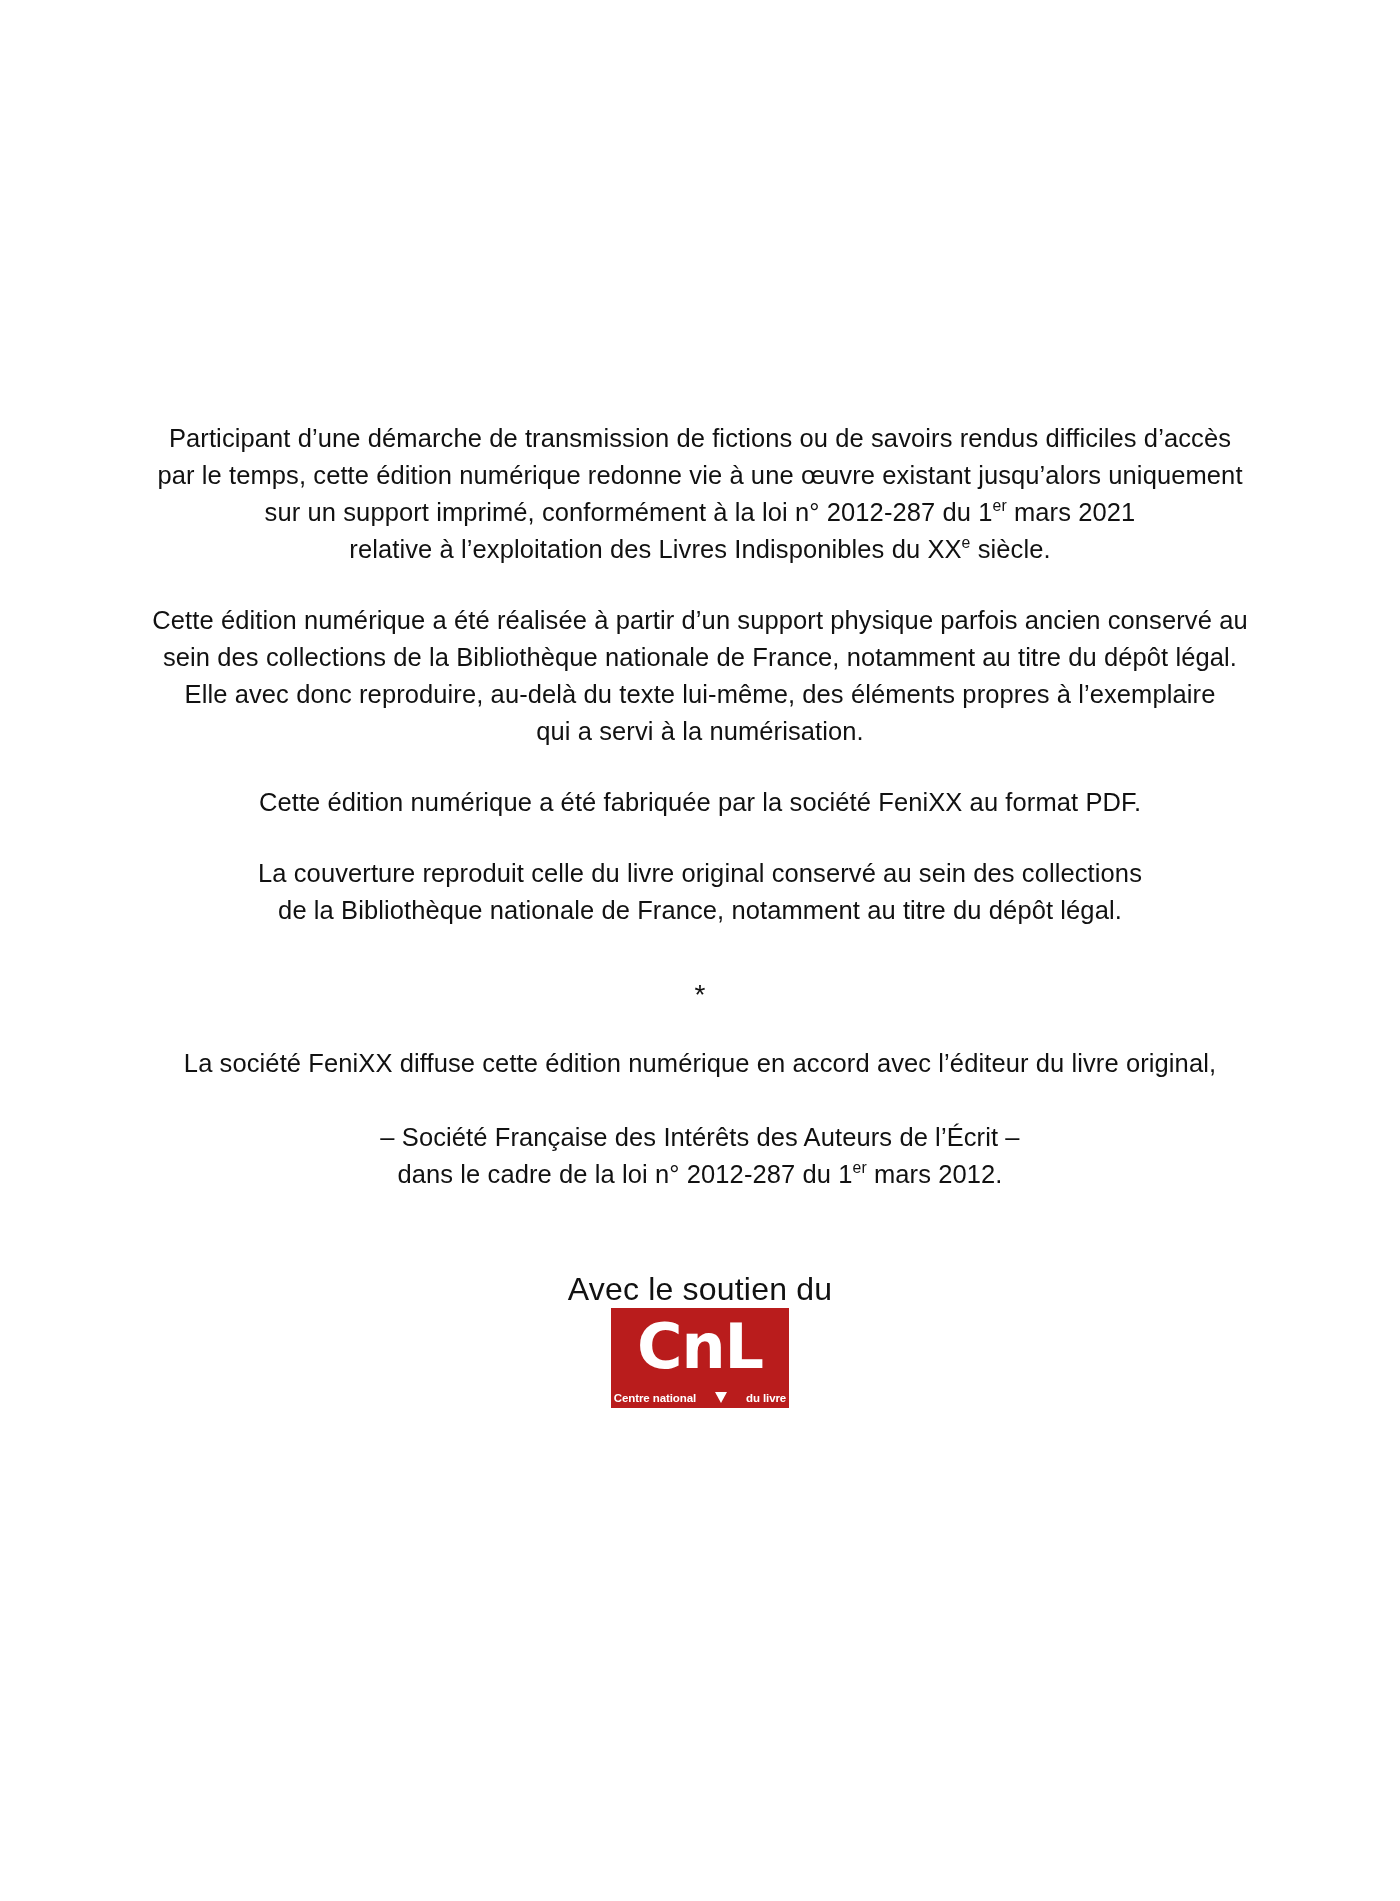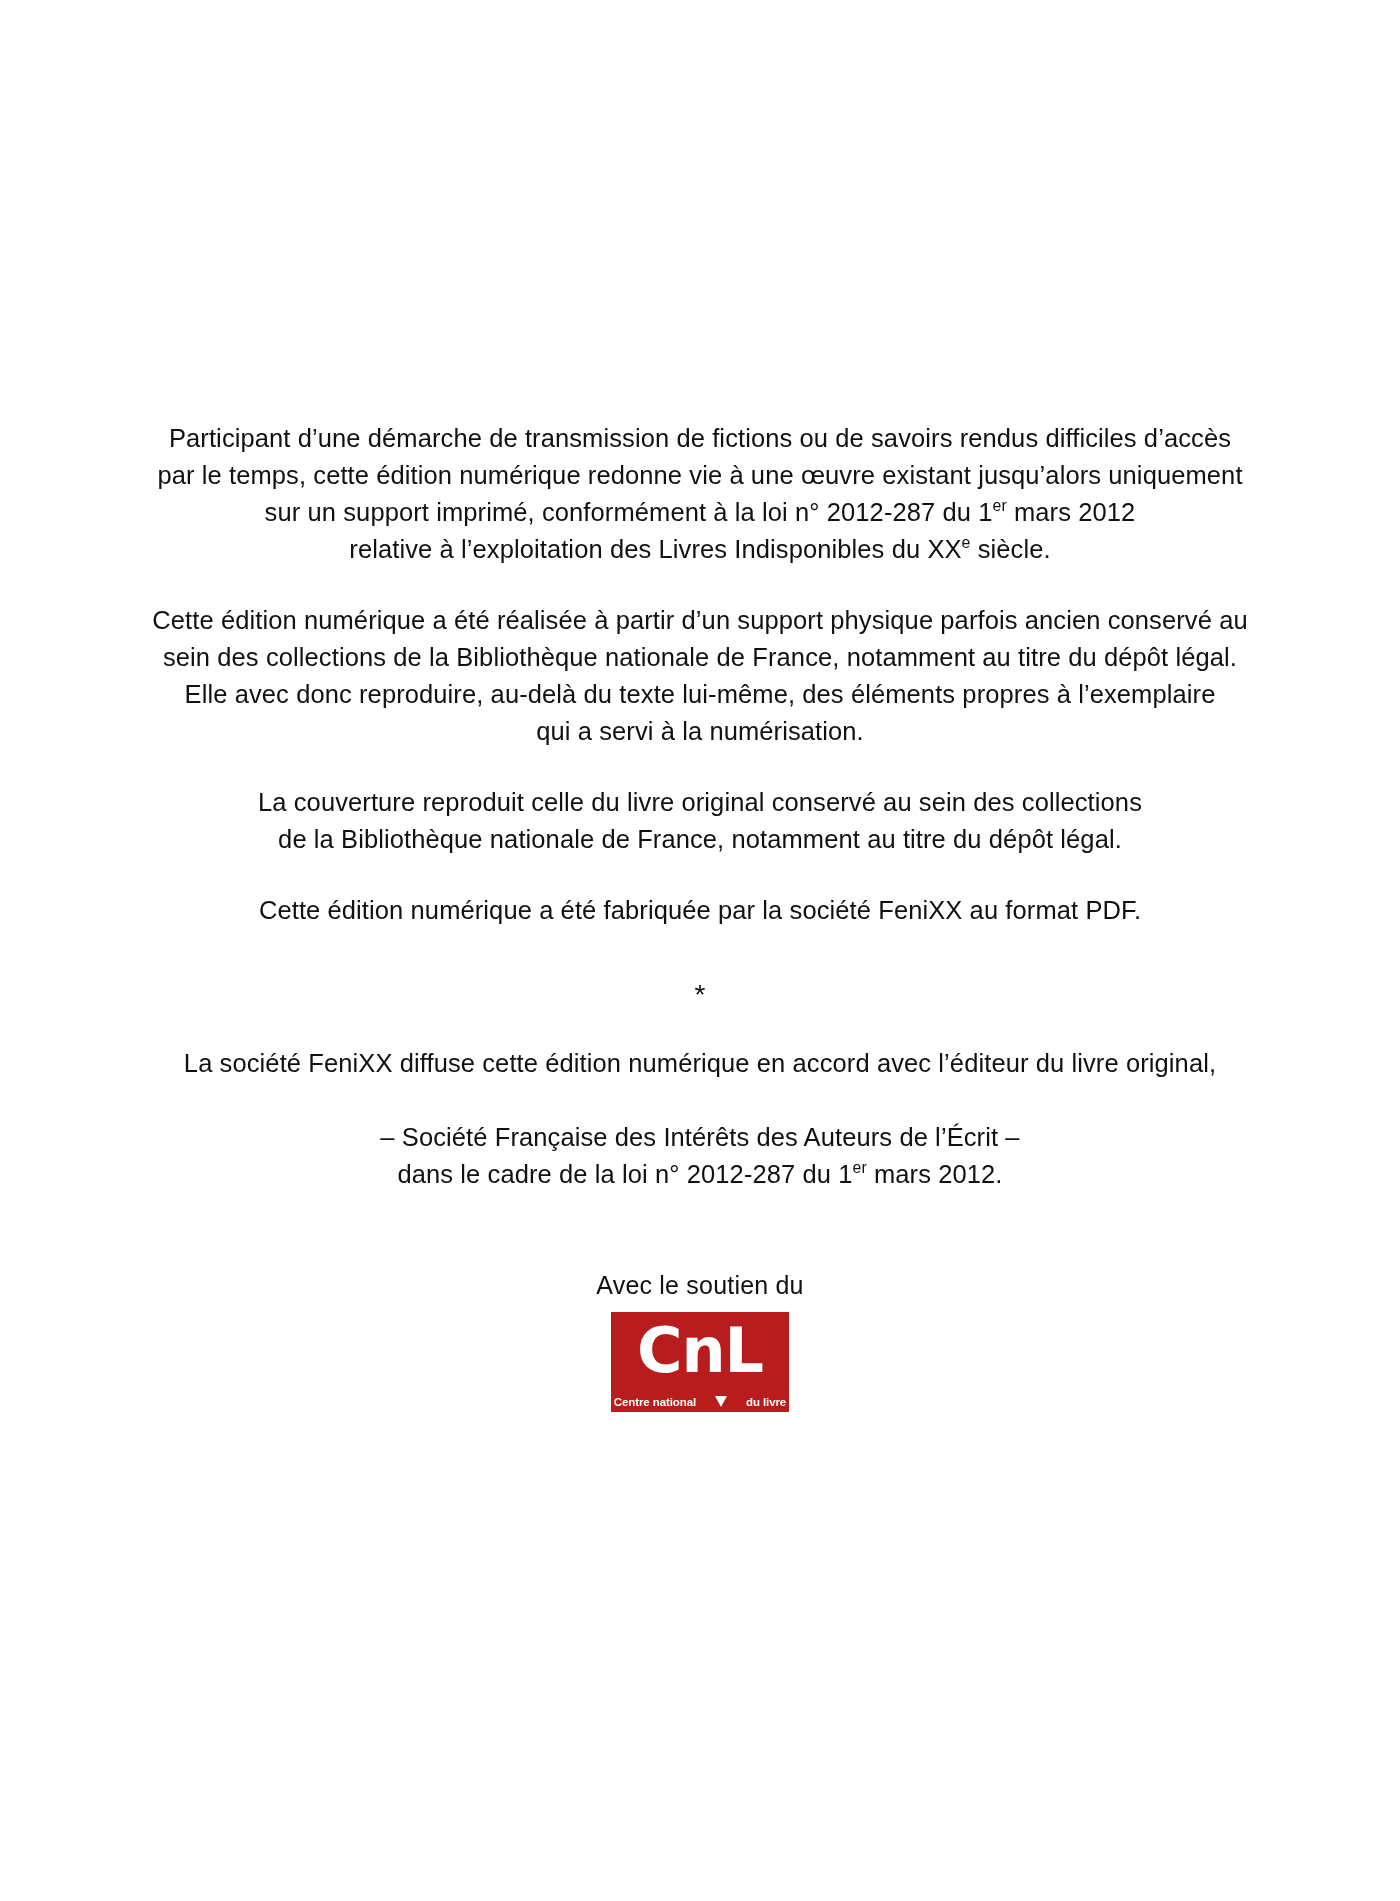--- a/index.html
+++ b/index.html
@@ -49,23 +49,22 @@
     text-align: center;
     letter-spacing: 0;
   }
   .support {
     margin-top: 44px;
     display: flex;
     flex-direction: column;
     align-items: center;
   }
   .support-label {
-    font-size: 25px;
+    font-size: 32px;
     letter-spacing: 0.2px;
-    margin-bottom: 12px;
   }
   
   .cnl-logo {
     width: 178px;
     height: 100px;
     background: #b91c1c;
     position: relative;
     display: flex;
     flex-direction: column;
     justify-content: flex-start;
@@ -111,38 +110,38 @@
 </head>
 <body>
 
 <div class="page">
 
   <div class="spacer-top"></div>
 
   <p class="para">
     <span>Participant d’une démarche de transmission de fictions ou de savoirs rendus difficiles d’accès</span><br>
     <span>par le temps, cette édition numérique redonne vie à une œuvre existant jusqu’alors uniquement</span><br>
-    <span>sur un support imprimé, conformément à la loi n° 2012-287 du 1</span><sup>er</sup><span> mars 2012</span><br>
+    <span>sur un support imprimé, conformément à la loi n° 2012-287 du 1</span><sup>er</sup><span> mars 2021</span><br>
     <span>relative à l’exploitation des Livres Indisponibles du XX</span><sup>e</sup><span> siècle.</span>
   </p>
 
   <p class="para">
     <span>Cette édition numérique a été réalisée à partir d’un support physique parfois ancien conservé au</span><br>
     <span>sein des collections de la Bibliothèque nationale de France, notamment au titre du dépôt légal.</span><br>
     <span>Elle avec donc reproduire, au-delà du texte lui-même, des éléments propres à l’exemplaire</span><br>
     <span>qui a servi à la numérisation.</span>
   </p>
 
   <p class="para">
-    <span>La couverture reproduit celle du livre original conservé au sein des collections</span><br>
-    <span>de la Bibliothèque nationale de France, notamment au titre du dépôt légal.</span>
+    <span>Cette édition numérique a été fabriquée par la société FeniXX au format PDF.</span>
   </p>
 
   <p class="para">
-    <span>Cette édition numérique a été fabriquée par la société FeniXX au format PDF.</span>
+    <span>La couverture reproduit celle du livre original conservé au sein des collections</span><br>
+    <span>de la Bibliothèque nationale de France, notamment au titre du dépôt légal.</span>
   </p>
 
   <div class="asterisk">*</div>
 
   <p class="para">
     <span>La société FeniXX diffuse cette édition numérique en accord avec l’éditeur du livre original,</span><br>
     <br>
     <span>– Société Française des Intérêts des Auteurs de l’Écrit –</span><br>
     <span>dans le cadre de la loi n° 2012-287 du 1</span><sup>er</sup><span> mars 2012.</span>
   </p>

